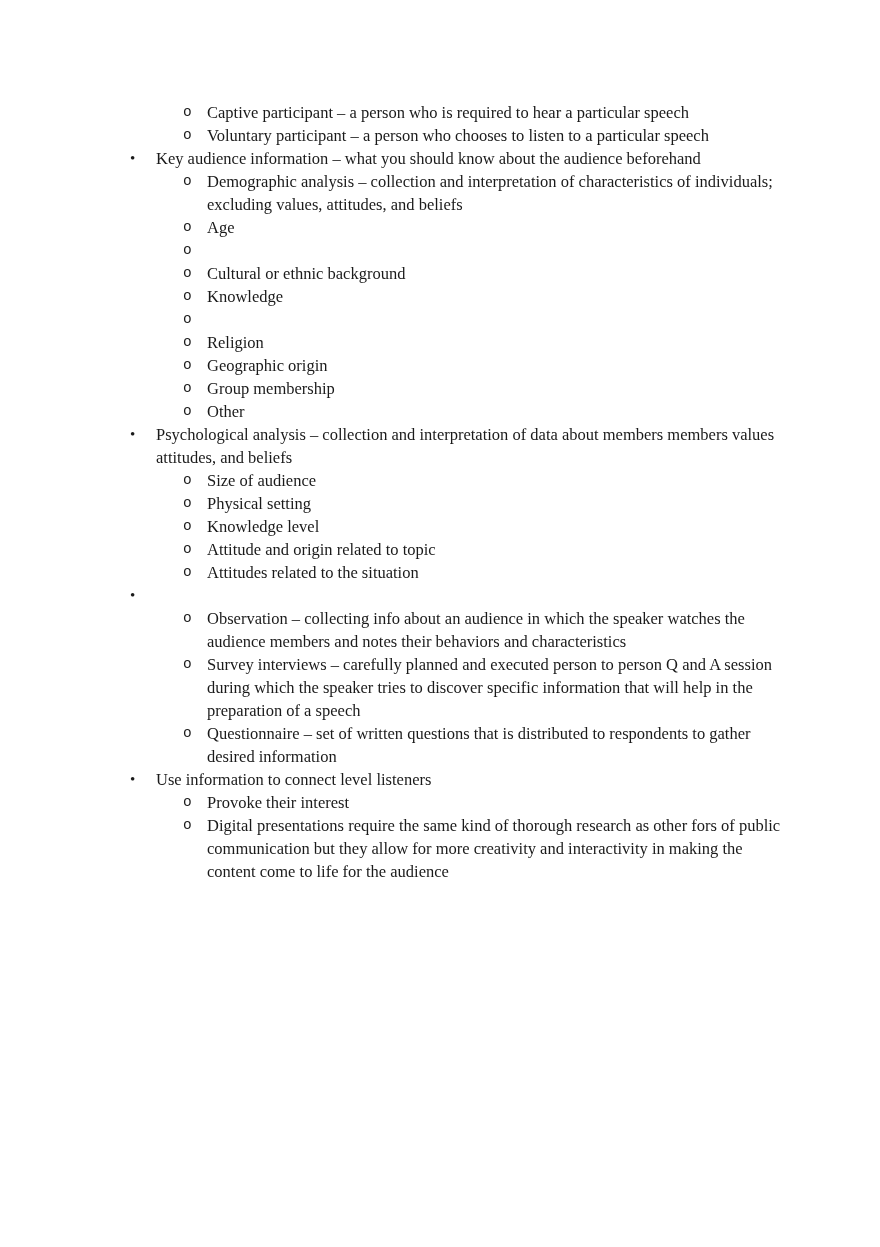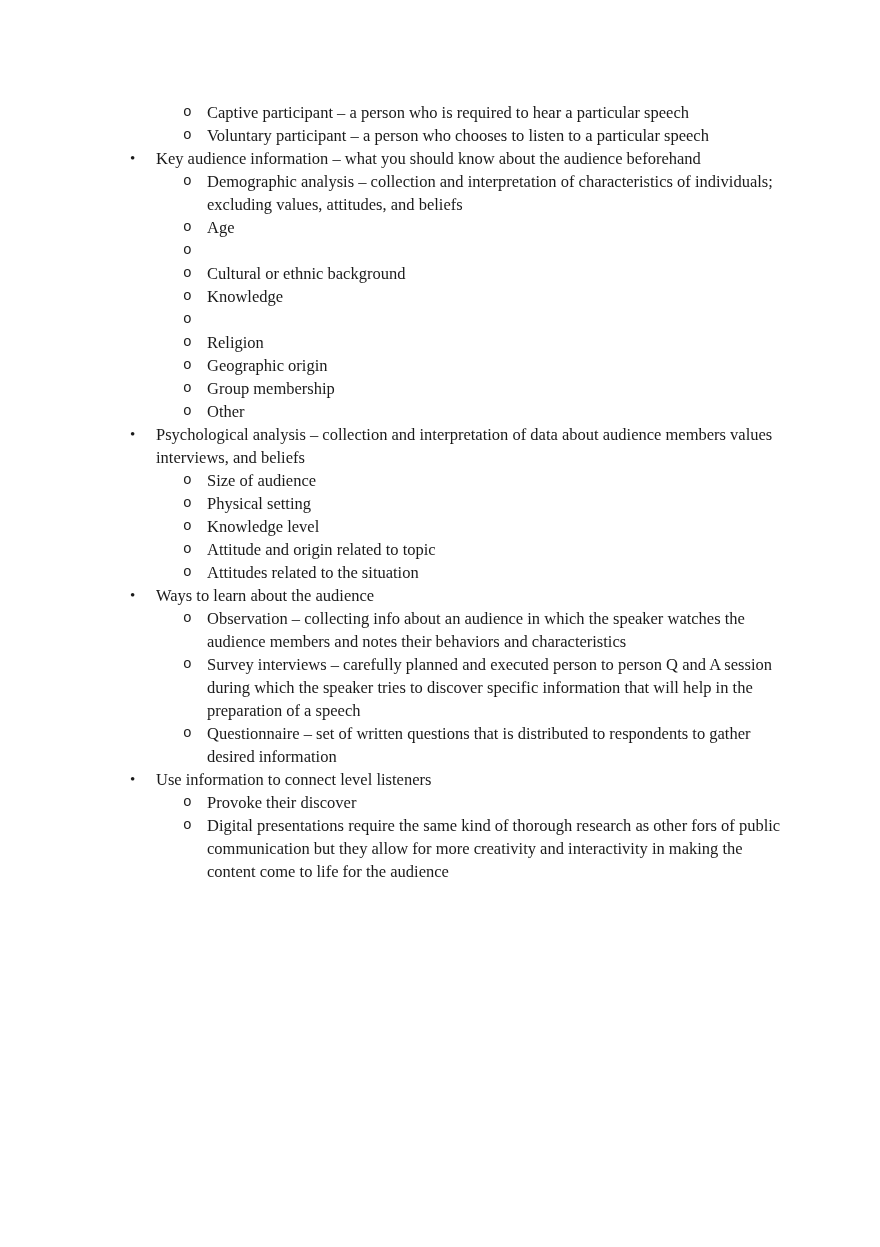--- a/index.html
+++ b/index.html
@@ -101,21 +101,21 @@
       <div class="item level2">
         <span class="marker">o</span>
         <span class="text">Group membership</span>
       </div>
       <div class="item level2">
         <span class="marker">o</span>
         <span class="text">Other</span>
       </div>
       <div class="item level1">
         <span class="marker">•</span>
-        <span class="text">Psychological analysis – collection and interpretation of data about audience members values interviews, and beliefs</span>
+        <span class="text">Psychological analysis – collection and interpretation of data about members members values attitudes, and beliefs</span>
       </div>
       <div class="item level2">
         <span class="marker">o</span>
         <span class="text">Size of audience</span>
       </div>
       <div class="item level2">
         <span class="marker">o</span>
         <span class="text">Physical setting</span>
       </div>
       <div class="item level2">
@@ -125,40 +125,39 @@
       <div class="item level2">
         <span class="marker">o</span>
         <span class="text">Attitude and origin related to topic</span>
       </div>
       <div class="item level2">
         <span class="marker">o</span>
         <span class="text">Attitudes related to the situation</span>
       </div>
       <div class="item level1">
         <span class="marker">•</span>
-        <span class="text">Ways to learn about the audience</span>
       </div>
       <div class="item level2">
         <span class="marker">o</span>
         <span class="text">Observation – collecting info about an audience in which the speaker watches the audience members and notes their behaviors and characteristics</span>
       </div>
       <div class="item level2">
         <span class="marker">o</span>
         <span class="text">Survey interviews – carefully planned and executed person to person Q and A session during which the speaker tries to discover specific information that will help in the preparation of a speech</span>
       </div>
       <div class="item level2">
         <span class="marker">o</span>
         <span class="text">Questionnaire – set of written questions that is distributed to respondents to gather desired information</span>
       </div>
       <div class="item level1">
         <span class="marker">•</span>
         <span class="text">Use information to connect level listeners</span>
       </div>
       <div class="item level2">
         <span class="marker">o</span>
-        <span class="text">Provoke their discover</span>
+        <span class="text">Provoke their interest</span>
       </div>
       <div class="item level2">
         <span class="marker">o</span>
         <span class="text">Digital presentations require the same kind of thorough research as other fors of public communication but they allow for more creativity and interactivity in making the content come to life for the audience</span>
       </div>
     </div>
 </div>
 
 </body></html>

